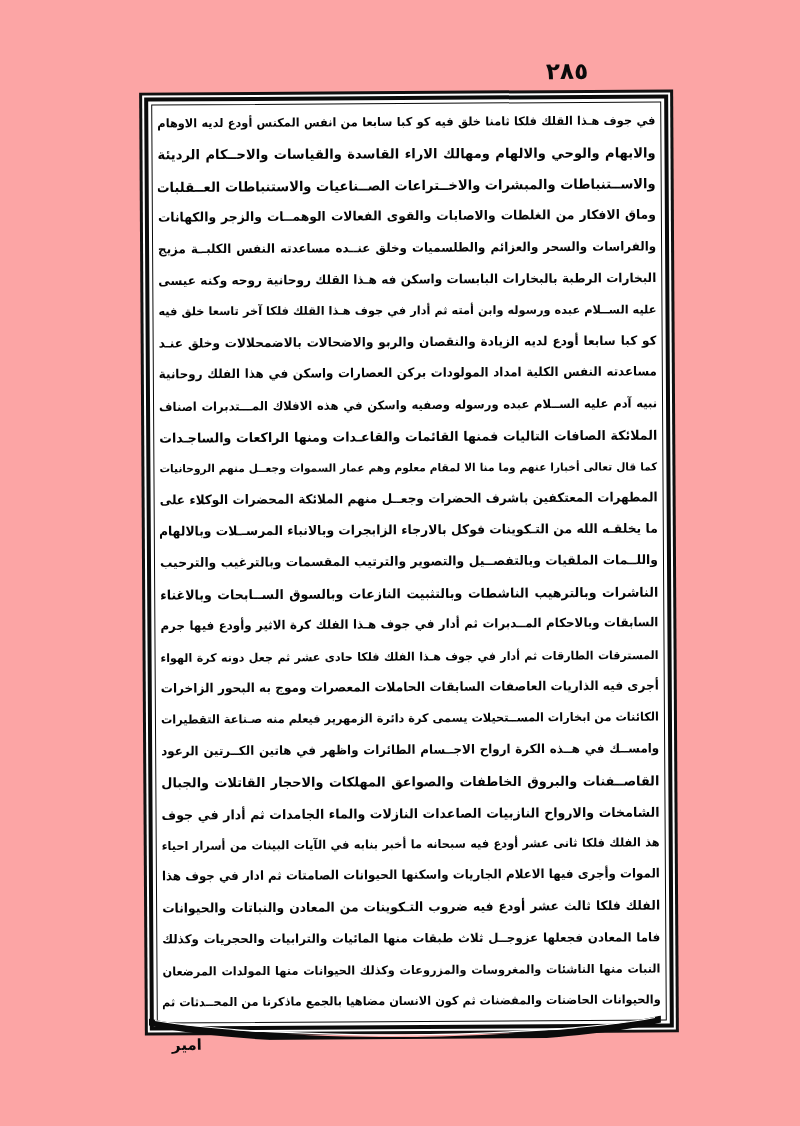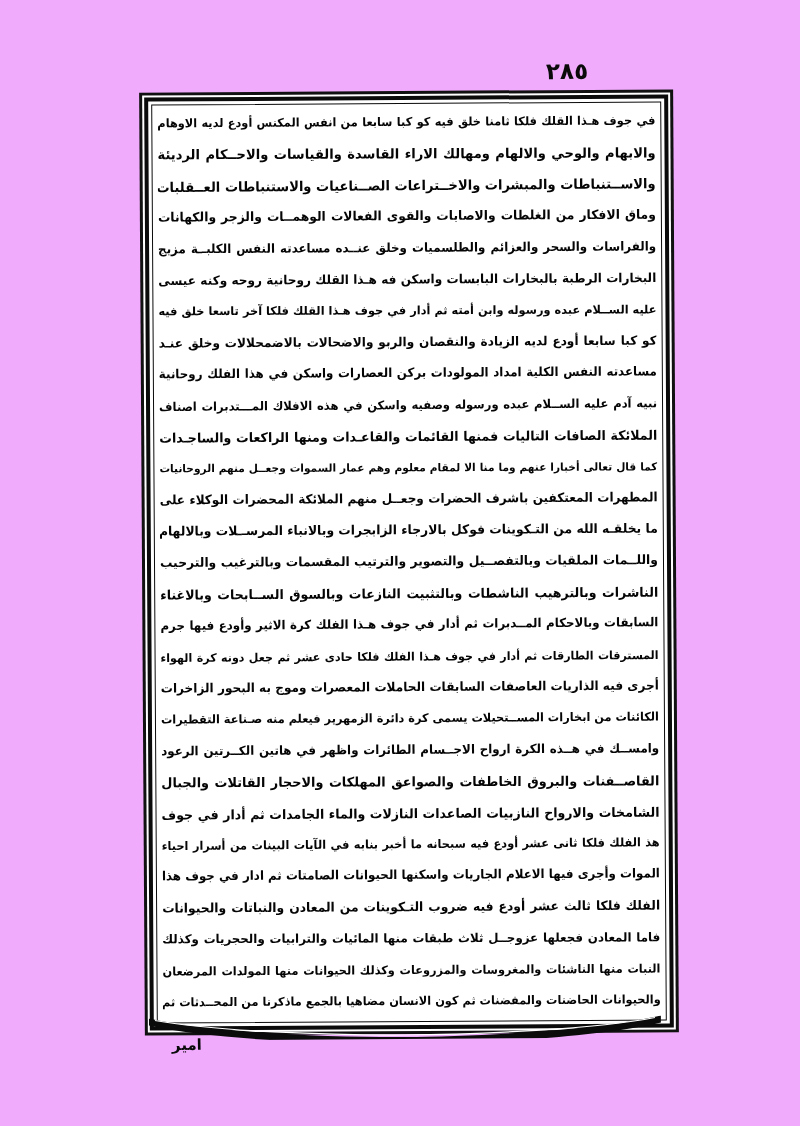--- a/index.html
+++ b/index.html
@@ -12,21 +12,21 @@
     height: 1126px;
     position: relative;
     overflow: hidden;
     font-family: "DejaVu Sans", sans-serif;
   }
 
   
   #scan-page {
     position: absolute;
     inset: 0;
-    background: #f0abfc;
+    background: #fca5a5;
   }
 
   
   #folio-number {
     position: absolute;
     top: 58px;
     right: 212px;
     font-family: "DejaVu Sans", sans-serif;
     font-size: 23px;
     font-weight: 700;

